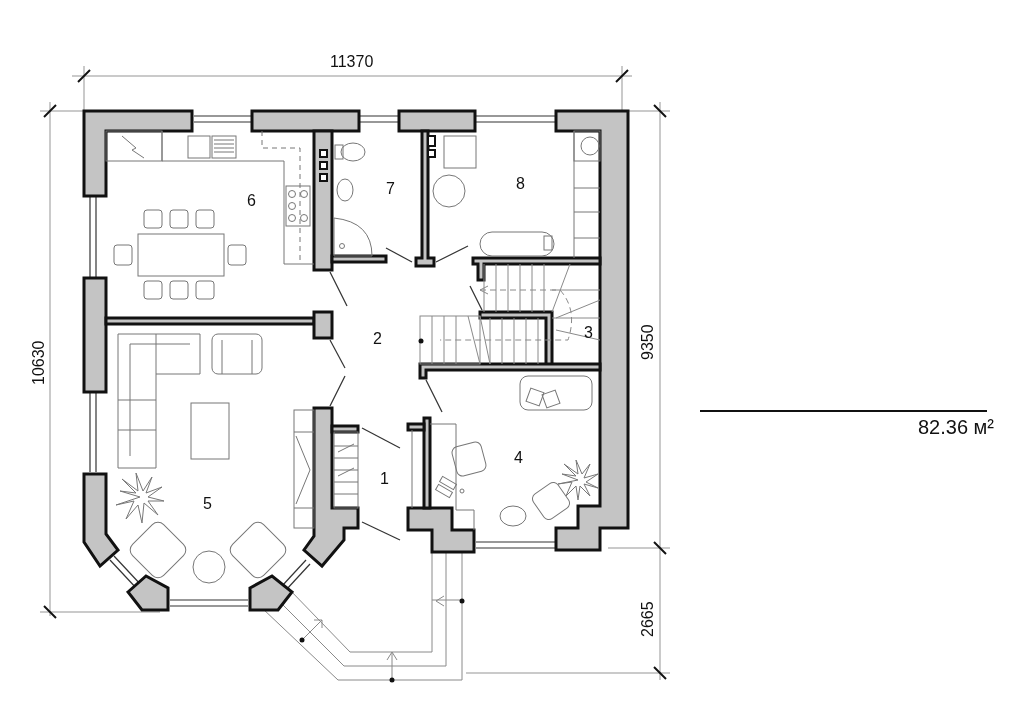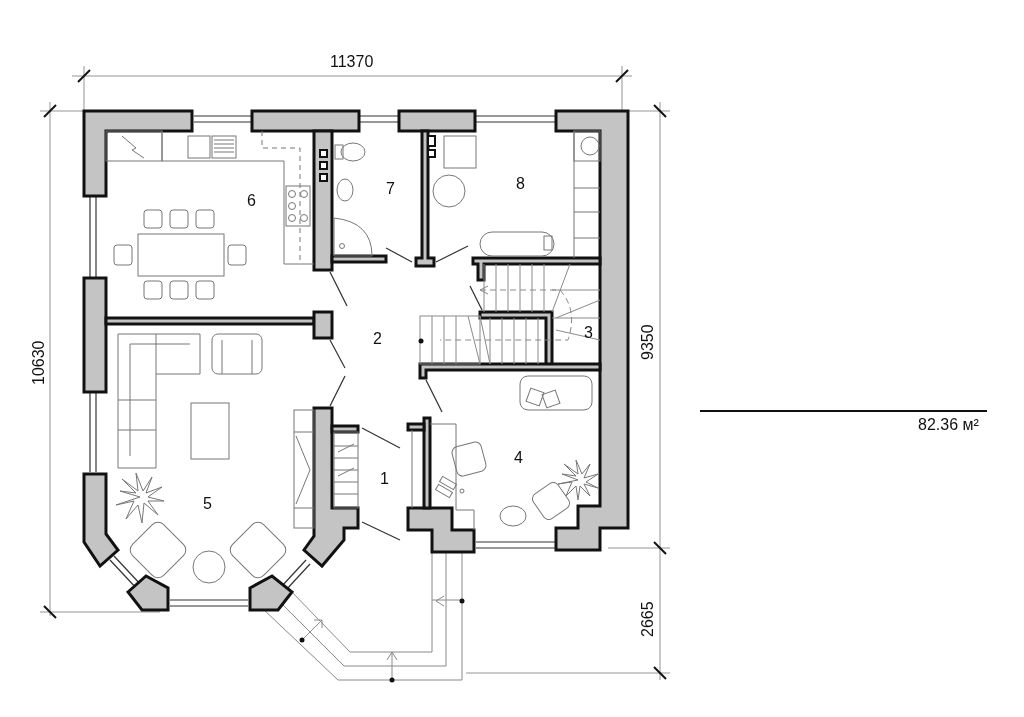--- a/index.html
+++ b/index.html
@@ -7,21 +7,21 @@
   svg { position:absolute; left:0; top:0; }
   .wall { fill:#c4c4c4; stroke:#111; stroke-width:3; stroke-linejoin:miter; }
   .thin { fill:none; stroke:#8a8a8a; stroke-width:1; }
   .furn { fill:none; stroke:#777; stroke-width:1; }
   .dim  { stroke:#b8b8b8; stroke-width:1.5; fill:none; }
   .tick { stroke:#111; stroke-width:2; }
   .door { stroke:#333; stroke-width:1.2; }
   .win  { stroke:#333; stroke-width:1.2; fill:none; }
   .lbl  { font-family:"Liberation Sans", sans-serif; font-size:16px; fill:#111; }
   .dimtxt { font-family:"Liberation Sans", sans-serif; font-size:16px; fill:#111; }
-  .area { position:absolute; left:918px; top:416px; font-size:16px; color:#111; font-family:"Liberation Sans", sans-serif; }
+  .area { position:absolute; left:918px; top:416px; font-size:20px; color:#111; font-family:"Liberation Sans", sans-serif; }
   .area-line { position:absolute; left:700px; top:410px; width:287px; height:2px; background:#111; }
 </style>
 </head>
 <body>
 
 <svg width="1024" height="717" viewBox="0 0 1024 717">
 
   <g>
 
     <line class="dim" x1="72" y1="76" x2="632" y2="76"></line>

